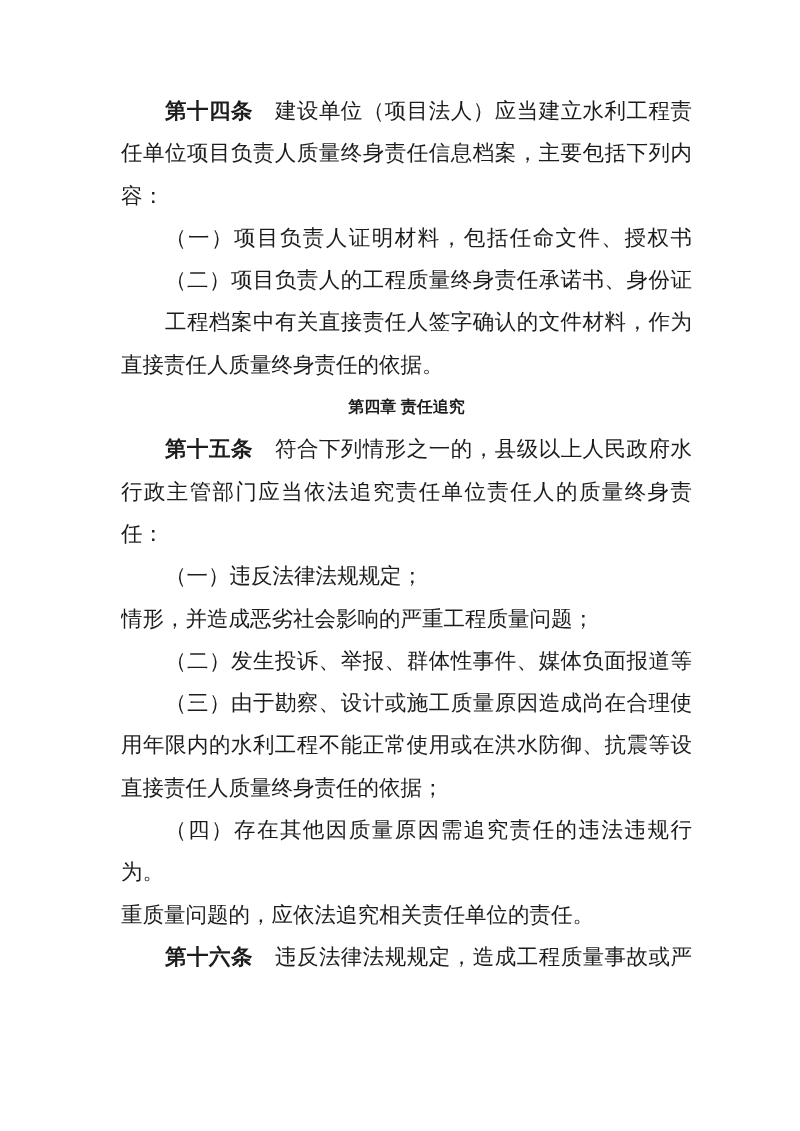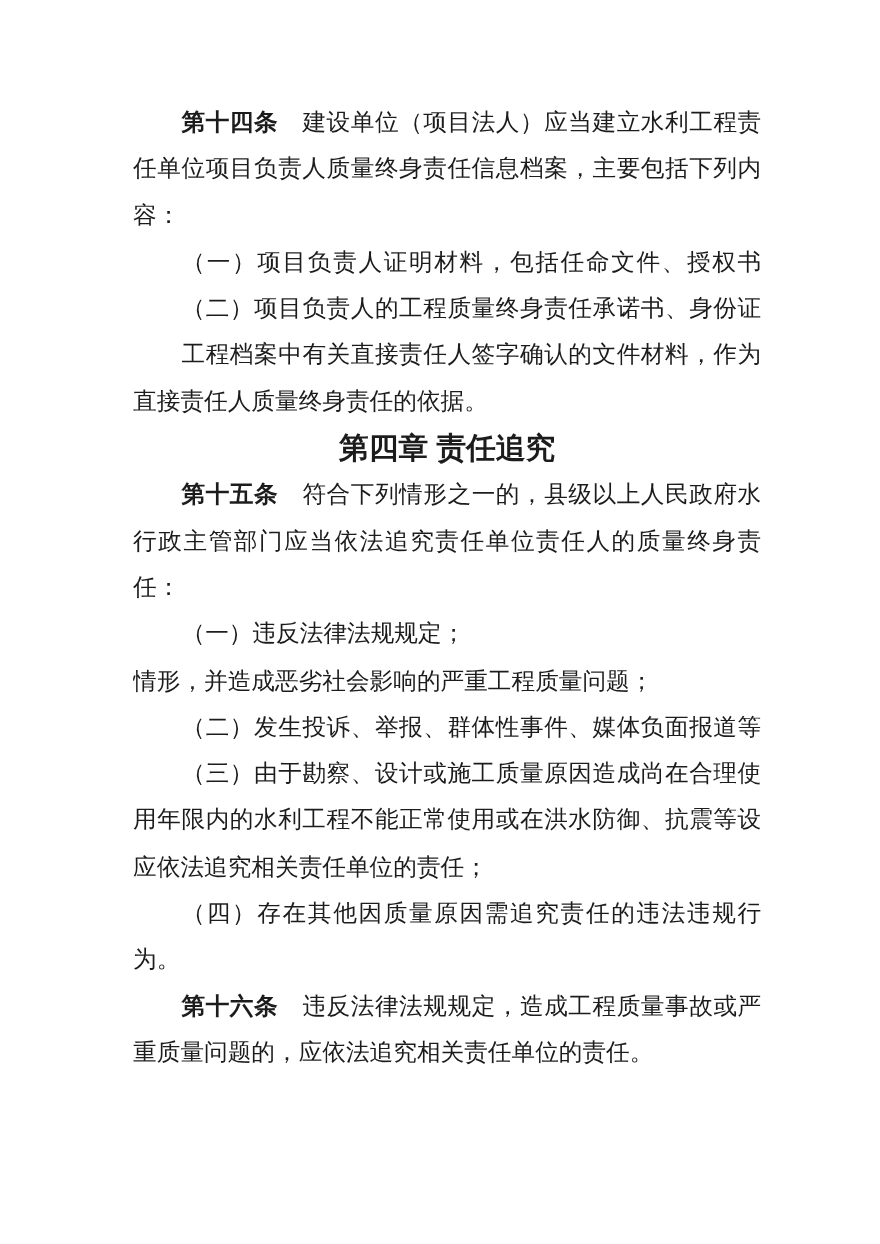--- a/index.html
+++ b/index.html
@@ -42,21 +42,21 @@
     font-weight: bold;
     font-family: "Liberation Sans", "DejaVu Sans", sans-serif;
     margin-right: 22px;
   }
   .heading {
     line-height: 42.3px;
     height: 42.3px;
     text-align: center;
     text-align-last: center;
     font-weight: bold;
-    font-size: 27px;
+    font-size: 16px;
     font-family: "Liberation Sans", "DejaVu Sans", sans-serif;
   }
   .page-number {
     position: absolute;
     left: 120px;
     top: 1027px;
     font-size: 17px;
     font-family: "Liberation Sans", "DejaVu Sans", sans-serif;
     color: #ef4444;
     letter-spacing: 1px;
@@ -85,24 +85,24 @@
     <div class="line"><span>行政主管部门应当依法追究责任单位责任人的质量终身责</span></div>
     <div class="line end"><span>任：</span></div>
 
     <div class="line ind end"><span>（一）违反法律法规规定；</span></div>
 
     <div class="line end"><span>情形，并造成恶劣社会影响的严重工程质量问题；</span></div>
     <div class="line ind"><span>（二）发生投诉、举报、群体性事件、媒体负面报道等</span></div>
 
     <div class="line ind"><span>（三）由于勘察、设计或施工质量原因造成尚在合理使</span></div>
     <div class="line"><span>用年限内的水利工程不能正常使用或在洪水防御、抗震等设</span></div>
-    <div class="line end"><span>应依法追究相关责任单位的责任；</span></div>
+    <div class="line end"><span>直接责任人质量终身责任的依据；</span></div>
 
     <div class="line ind"><span>（四）存在其他因质量原因需追究责任的违法违规行</span></div>
     <div class="line end"><span>为。</span></div>
 
+    <div class="line end"><span>重质量问题的，应依法追究相关责任单位的责任。</span></div>
     <div class="line ind"><span class="b">第十六条</span><span>违反法律法规规定，造成工程质量事故或严</span></div>
-    <div class="line end"><span>重质量问题的，应依法追究相关责任单位的责任。</span></div>
 
   </div>
 
   <div class="page-number">- 14 -</div>
 </div>
 
 </body></html>

